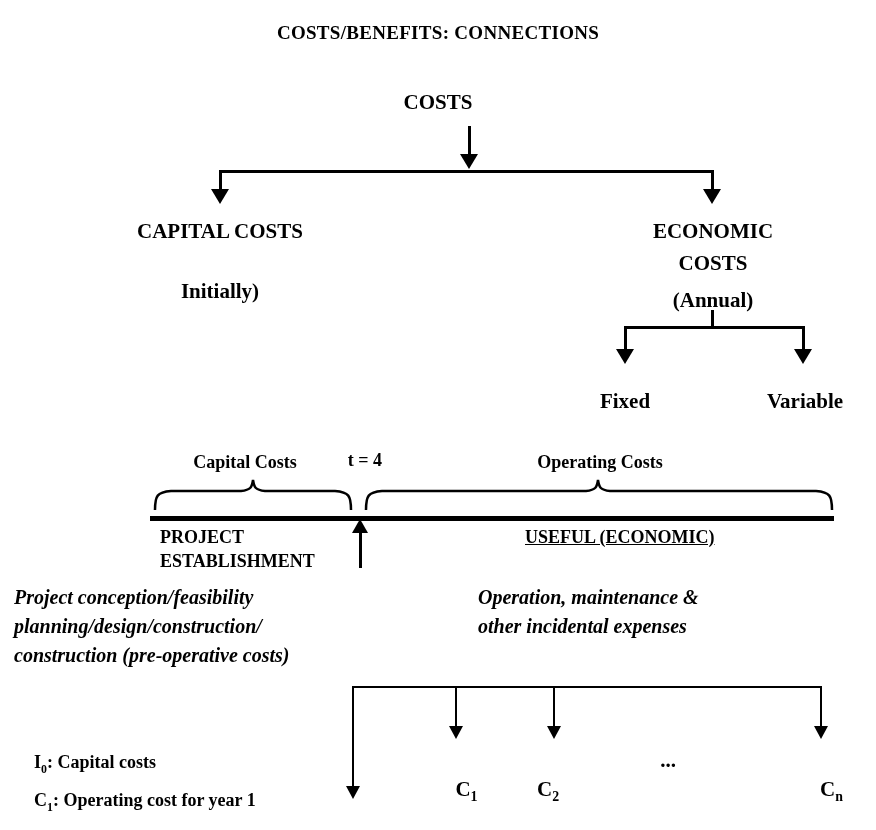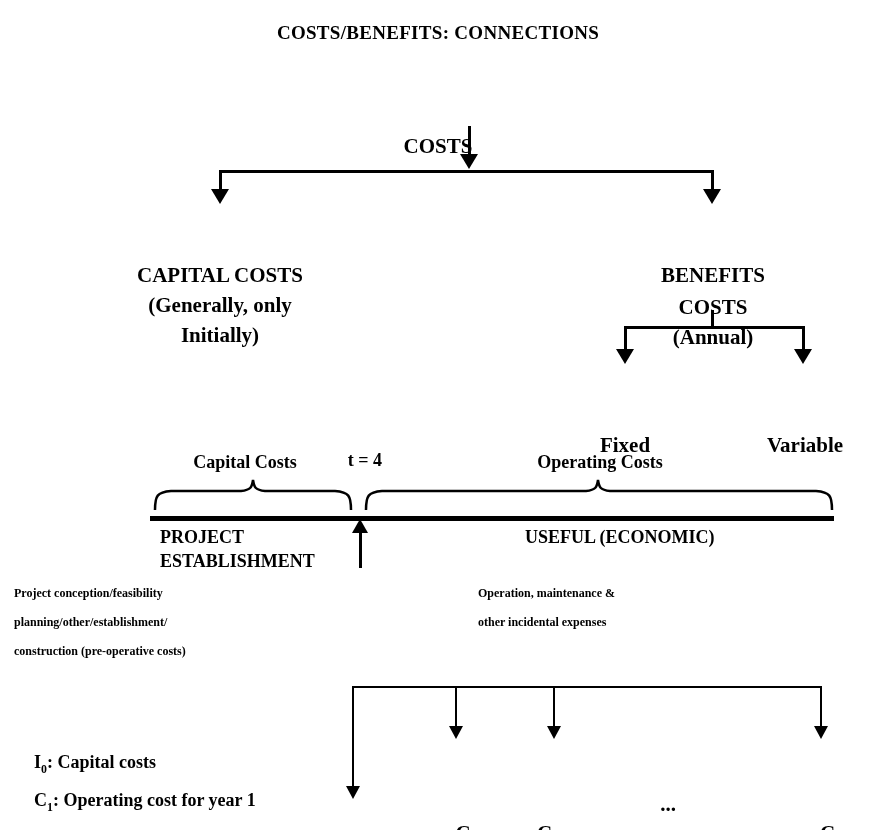--- a/index.html
+++ b/index.html
@@ -21,27 +21,27 @@
     white-space: pre;
     font-weight: bold;
     line-height: 1.18;
   }
   .title {
     font-size: 19px;
     letter-spacing: 0.3px;
   }
   .lbl {
     font-size: 21px;
-    margin-top: 44px;
   }
   .lbl-small {
     font-size: 18px;
   }
   .ital {
-    font-size: 12px;
+    font-style: italic;
+    font-size: 20px;
   }
   .legend {
     font-size: 18px;
   }
   .sub {
     font-size: 0.66em;
     vertical-align: sub;
   }
   .center { text-align: center; }
 
@@ -114,26 +114,25 @@
 
   <div class="hline" style="left:219px; top:170px; width:494px;"></div>
 
   <div class="vline" style="left:219px; top:170px; height:22px;"></div>
   <div class="arrowdown" style="left:211px; top:189px;"></div>
 
   <div class="vline" style="left:711px; top:170px; height:22px;"></div>
   <div class="arrowdown" style="left:703px; top:189px;"></div>
 
   <div class="t lbl center" style="left:70px; top:219px; width:300px;">CAPITAL COSTS</div>
-  <div class="t lbl center" style="left:70px; top:249px; width:300px;">(Generally, only</div>
   <div class="t lbl center" style="left:70px; top:279px; width:300px;">Initially)</div>
 
-  <div class="t lbl center" style="left:568px; top:219px; width:290px;">BENEFITS</div>
+  <div class="t lbl center" style="left:568px; top:219px; width:290px;">ECONOMIC</div>
   <div class="t lbl center" style="left:568px; top:251px; width:290px;">COSTS</div>
-  <div class="t lbl center" style="left:568px; top:281px; width:290px;">(Annual)</div>
+  <div class="t lbl center" style="left:568px; top:288px; width:290px;">(Annual)</div>
 
   <div class="vline" style="left:711px; top:310px; height:18px;"></div>
   <div class="hline" style="left:624px; top:326px; width:180px;"></div>
   <div class="vline" style="left:624px; top:326px; height:26px;"></div>
   <div class="arrowdown" style="left:616px; top:349px;"></div>
   <div class="vline" style="left:802px; top:326px; height:26px;"></div>
   <div class="arrowdown" style="left:794px; top:349px;"></div>
 
   <div class="t lbl center" style="left:545px; top:389px; width:160px;">Fixed</div>
   <div class="t lbl center" style="left:725px; top:389px; width:160px;">Variable</div>
@@ -150,24 +149,24 @@
     <path d="M2,32 C2,18 4,14 18,13 L222,13 C232,12 233,9 234,2 C235,9 236,12 246,13 L452,13 C466,14 468,18 468,32" fill="none" stroke="#000" stroke-width="2.5"></path>
   </svg>
 
   <div class="axis" style="left:150px; top:516px; width:684px;"></div>
 
   <div class="vline" style="left:359px; top:528px; height:40px;"></div>
   <div class="arrowup" style="left:352px; top:519px;"></div>
 
   <div class="t lbl-small" style="left:160px; top:527px;">PROJECT</div>
   <div class="t lbl-small" style="left:160px; top:551px;">ESTABLISHMENT</div>
-  <div class="t lbl-small" style="left:525px; top:527px;">USEFUL (ECONOMIC)</div>
+  <div class="t lbl-small" style="left:525px; top:527px;text-decoration:underline;">USEFUL (ECONOMIC)</div>
 
   <div class="t ital" style="left:14px; top:586px;">Project conception/feasibility</div>
-  <div class="t ital" style="left:14px; top:615px;">planning/other/establishment/</div>
+  <div class="t ital" style="left:14px; top:615px;">planning/design/construction/</div>
   <div class="t ital" style="left:14px; top:644px;">construction (pre-operative costs)</div>
 
   <div class="t ital" style="left:478px; top:586px;">Operation, maintenance &amp;</div>
   <div class="t ital" style="left:478px; top:615px;">other incidental expenses</div>
 
   <div class="thin-h" style="left:352px; top:686px; width:470px;"></div>
 
   <div class="thin-v" style="left:352px; top:686px; height:103px;"></div>
   <div class="arrowdown-sm" style="left:346px; top:786px;"></div>
 

